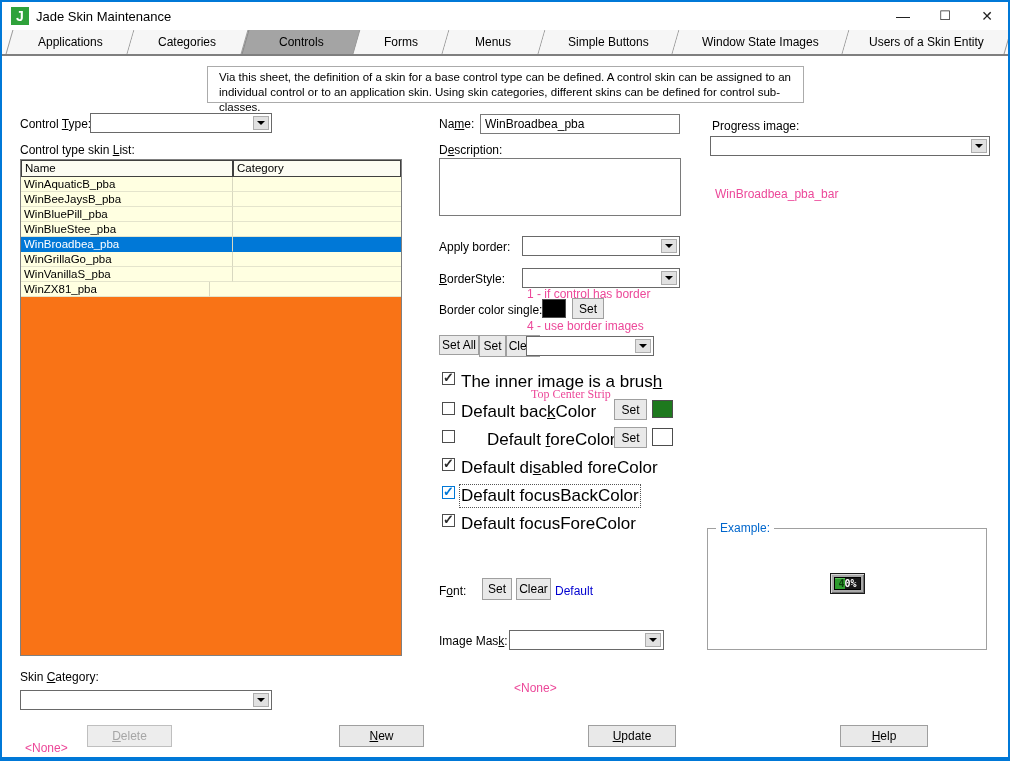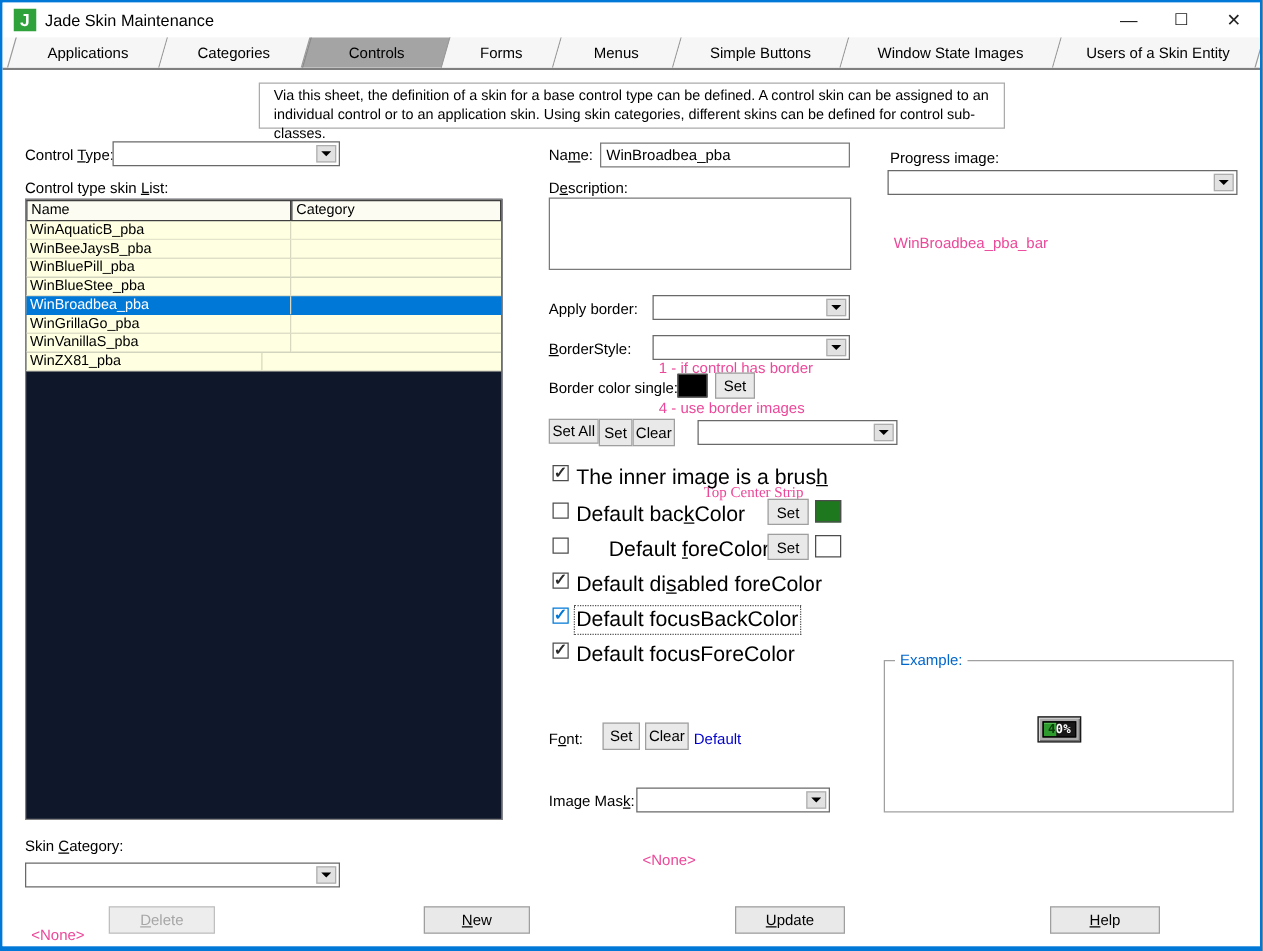--- a/index.html
+++ b/index.html
@@ -34,21 +34,21 @@
   .combo .val{position:absolute;left:4px;top:50%;transform:translateY(-50%);
               font-size:12px;white-space:nowrap;color:#ec4899;margin-top:48px;}
   .combo .arrbox{position:absolute;right:2px;top:2px;bottom:2px;width:16px;background:#E1E1E1;
                  border:1px solid #ADADAD;display:flex;align-items:center;justify-content:center;}
   .tri{width:0;height:0;border:4px solid transparent;border-top:4px solid #000;margin-top:4px;}
   
   .btn{position:absolute;background:#E9E9E9;border:1px solid #9f9f9f;font-size:12px;
        color:#000;display:flex;align-items:center;justify-content:center;white-space:nowrap;}
   .btn.disabled{color:#A6A6A6;border-color:#BFBFBF;background:#EDEDED;}
   
-  .list{position:absolute;border:1px solid #808080;background:#0f172a;overflow:hidden;}
+  .list{position:absolute;border:1px solid #808080;background:#f97316;overflow:hidden;}
   .lhead{display:flex;height:17px;background:#FCFCF2;border-bottom:1px solid #404040;}
   .lhead .hc{font-size:11.5px;padding:1px 3px;border:1px solid #404040;border-bottom:none;color:#000;}
   .lrow{display:flex;height:15px;background:#FFFFE1;}
   .lrow .c{font-size:11.5px;line-height:14px;padding:0 3px;white-space:nowrap;overflow:hidden;
            border-bottom:1px solid #E4E4CC;color:#000;}
   .lrow .c.name{border-right:1px solid #D8D8C0;}
   .lrow.selected .c{background:#0078D7;color:#fff;border-bottom-color:#0078D7;}
   
   .cb{position:absolute;width:13px;height:13px;border:1px solid #4d4d4d;background:#fff;}
   .cb.checked::after{content:"✓";position:absolute;left:0px;top:-3px;font-size:13px;
@@ -201,21 +201,21 @@
         </span>
     </div>
 
     <div class="lbl" style="left:437px;top:247px;">Border color single:</div>
     <div class="swatch sw-black" style="left:540px;top:243px;width:24px;height:19px;"></div>
     <div class="btn" style="left:570px;top:242px;width:32px;height:21px;">Set</div>
 
     <div class="btn" style="left:437px;top:279px;width:40px;height:20px;">Set All</div>
     <div class="btn" style="left:477px;top:279px;width:27px;height:22px;">Set</div>
     <div class="btn" style="left:504px;top:279px;width:34px;height:22px;">Clear</div>
-    <div class="combo" style="left:556px;top:280px;width:160px;height:20px;font-family:Liberation Serif, serif;">
+    <div class="combo" style="left:524px;top:280px;width:128px;height:20px;font-family:Liberation Serif, serif;">
       <span class="val">Top Center Strip</span>
       <span class="arrbox">
           <span class="tri"></span>
         </span>
     </div>
 
     <div class="cb checked" style="left:440px;top:316px;"></div>
     <div class="cblabel" style="left:459px;top:316px;">The inner image is a brus<u>h</u></div>
 
     <div class="cb" style="left:440px;top:346px;"></div>

